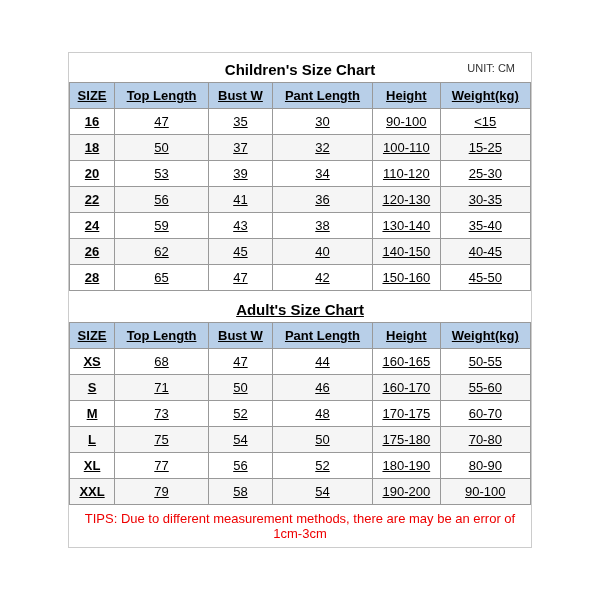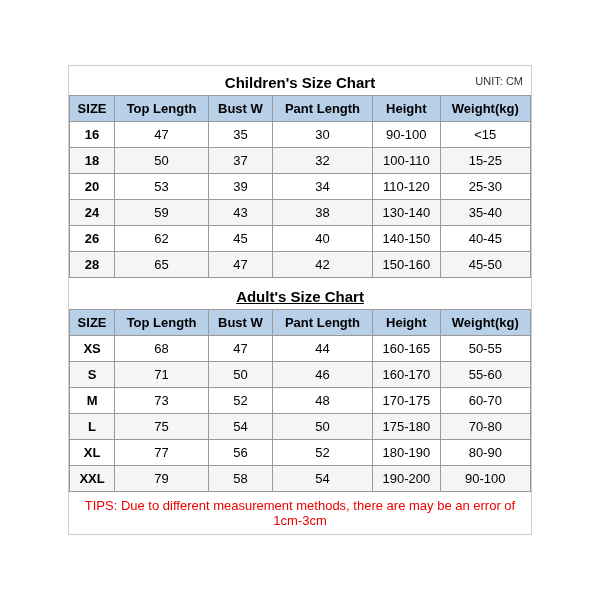--- a/index.html
+++ b/index.html
@@ -21,30 +21,31 @@
     .section-title {
       text-align: center;
       font-weight: bold;
       font-size: 15px;
       padding: 8px 4px 4px 4px;
       background: #fff;
       position: relative;
     }
     .unit-label {
       position: absolute;
-      right: 8px;
+      right: 16px;
       top: 50%;
       transform: translateY(-50%);
       font-size: 11px;
       font-weight: normal;
       color: #333;
     }
     table {
       width: 100%;
       border-collapse: collapse;
+      text-decoration: underline;
     }
     th {
       background: #b8cfe8;
       border: 1px solid #999;
       padding: 5px 4px;
       text-align: center;
       font-weight: bold;
       font-size: 13px;
     }
     td {
@@ -103,20 +104,28 @@
         </tr>
         <tr>
           <td class="size-col">20</td>
           <td>53</td>
           <td>39</td>
           <td>34</td>
           <td>110-120</td>
           <td>25-30</td>
         </tr>
         <tr>
+          <td class="size-col">22</td>
+          <td>56</td>
+          <td>41</td>
+          <td>36</td>
+          <td>120-130</td>
+          <td>30-35</td>
+        </tr>
+        <tr>
           <td class="size-col">24</td>
           <td>59</td>
           <td>43</td>
           <td>38</td>
           <td>130-140</td>
           <td>35-40</td>
         </tr>
         <tr>
           <td class="size-col">26</td>
           <td>62</td>

